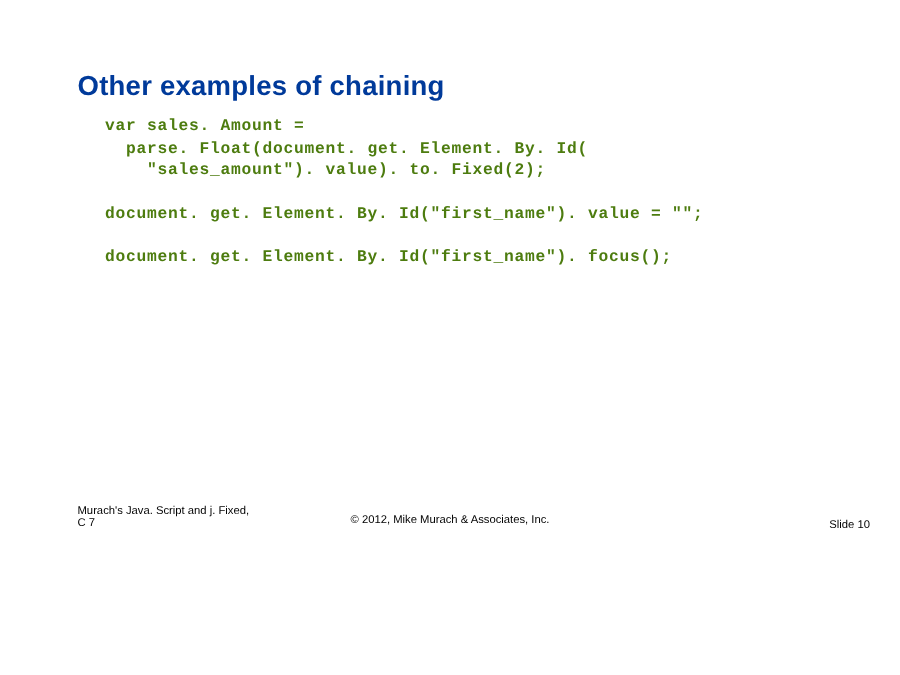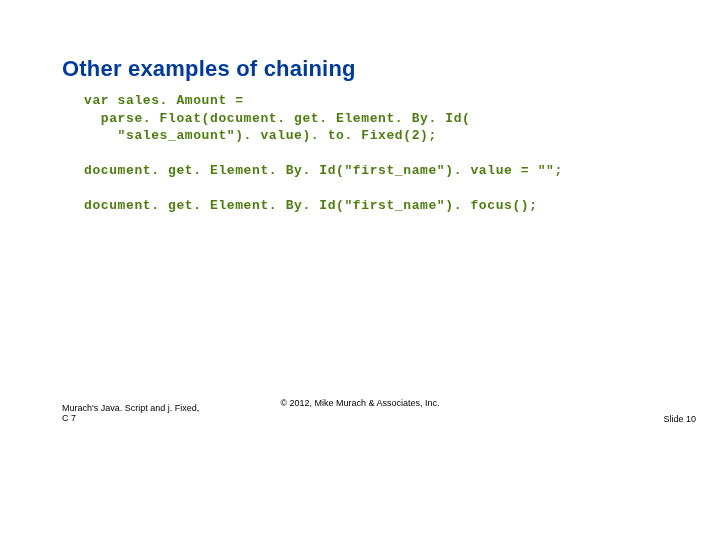--- a/index.html
+++ b/index.html
@@ -51,21 +51,21 @@
   .footer-left {
     position: absolute;
     left: 62px;
     bottom: 0;
     line-height: 1.1;
   }
   .footer-center {
     position: absolute;
     left: 0;
     right: 0;
-    bottom: 16px;
+    bottom: 4px;
     text-align: center;
   }
   .footer-right {
     position: absolute;
     right: 24px;
     bottom: 0;
     margin-left: 27px;
   }
 </style>
 </head>

